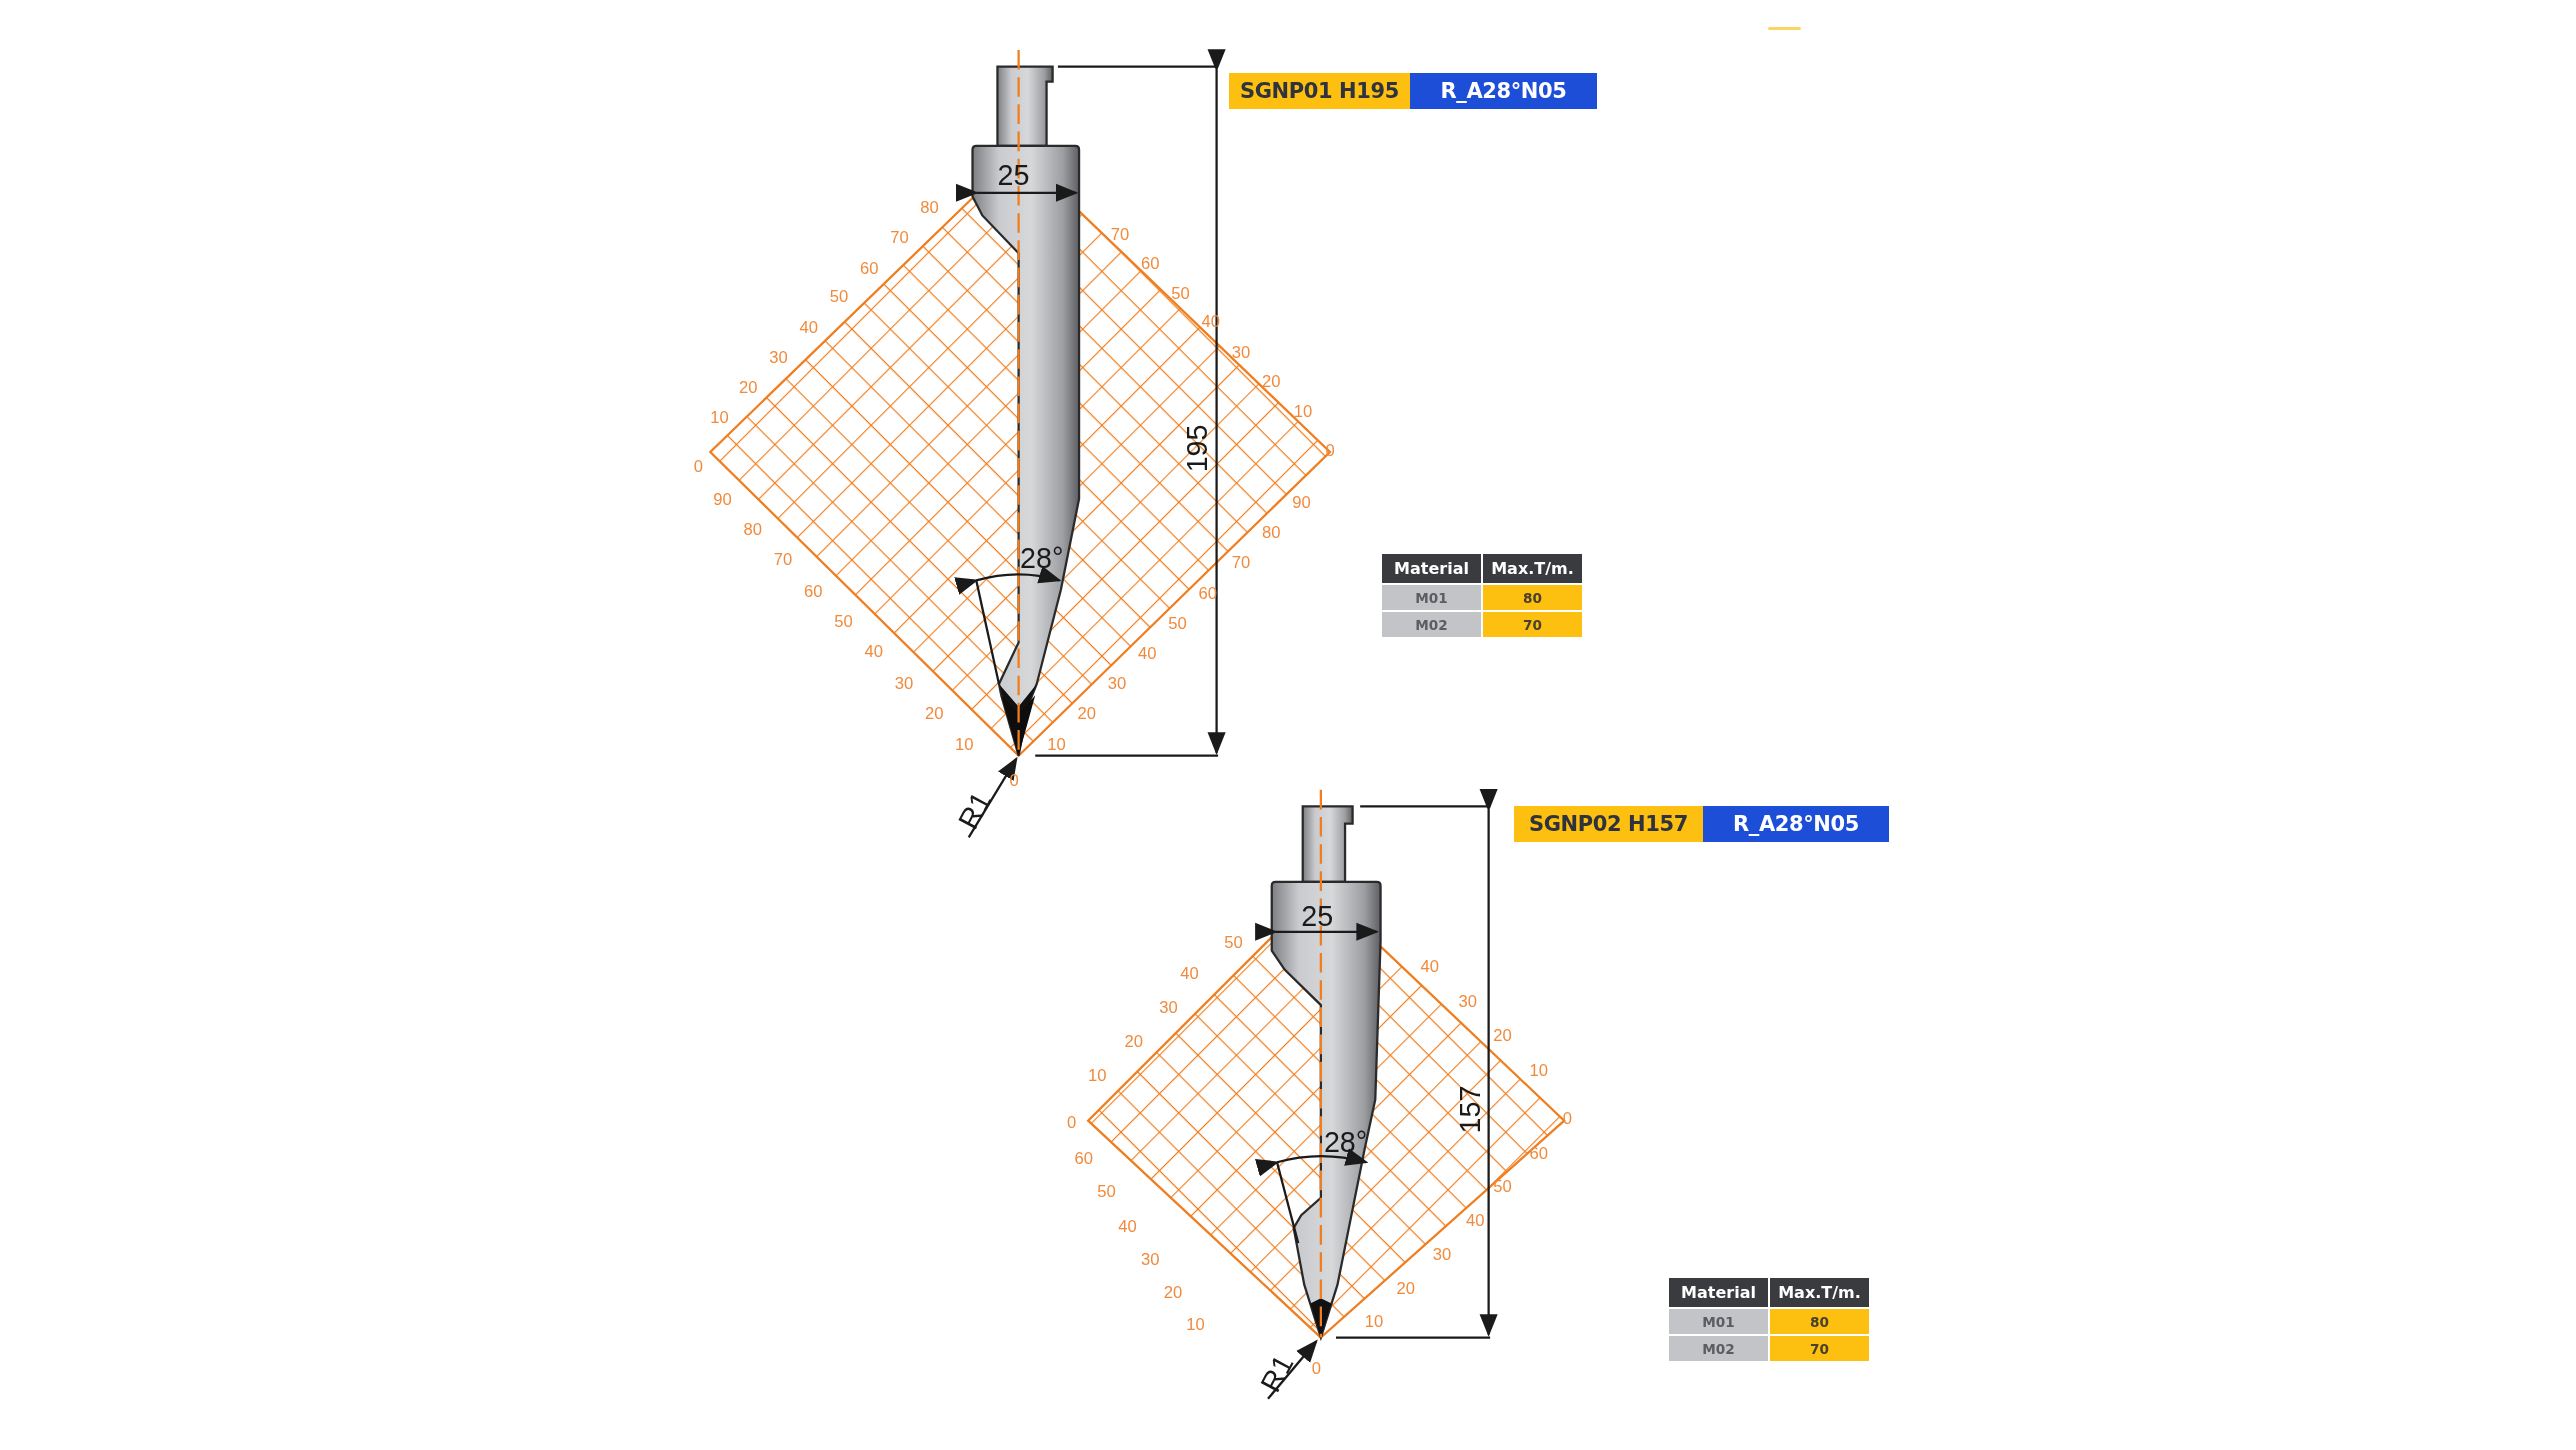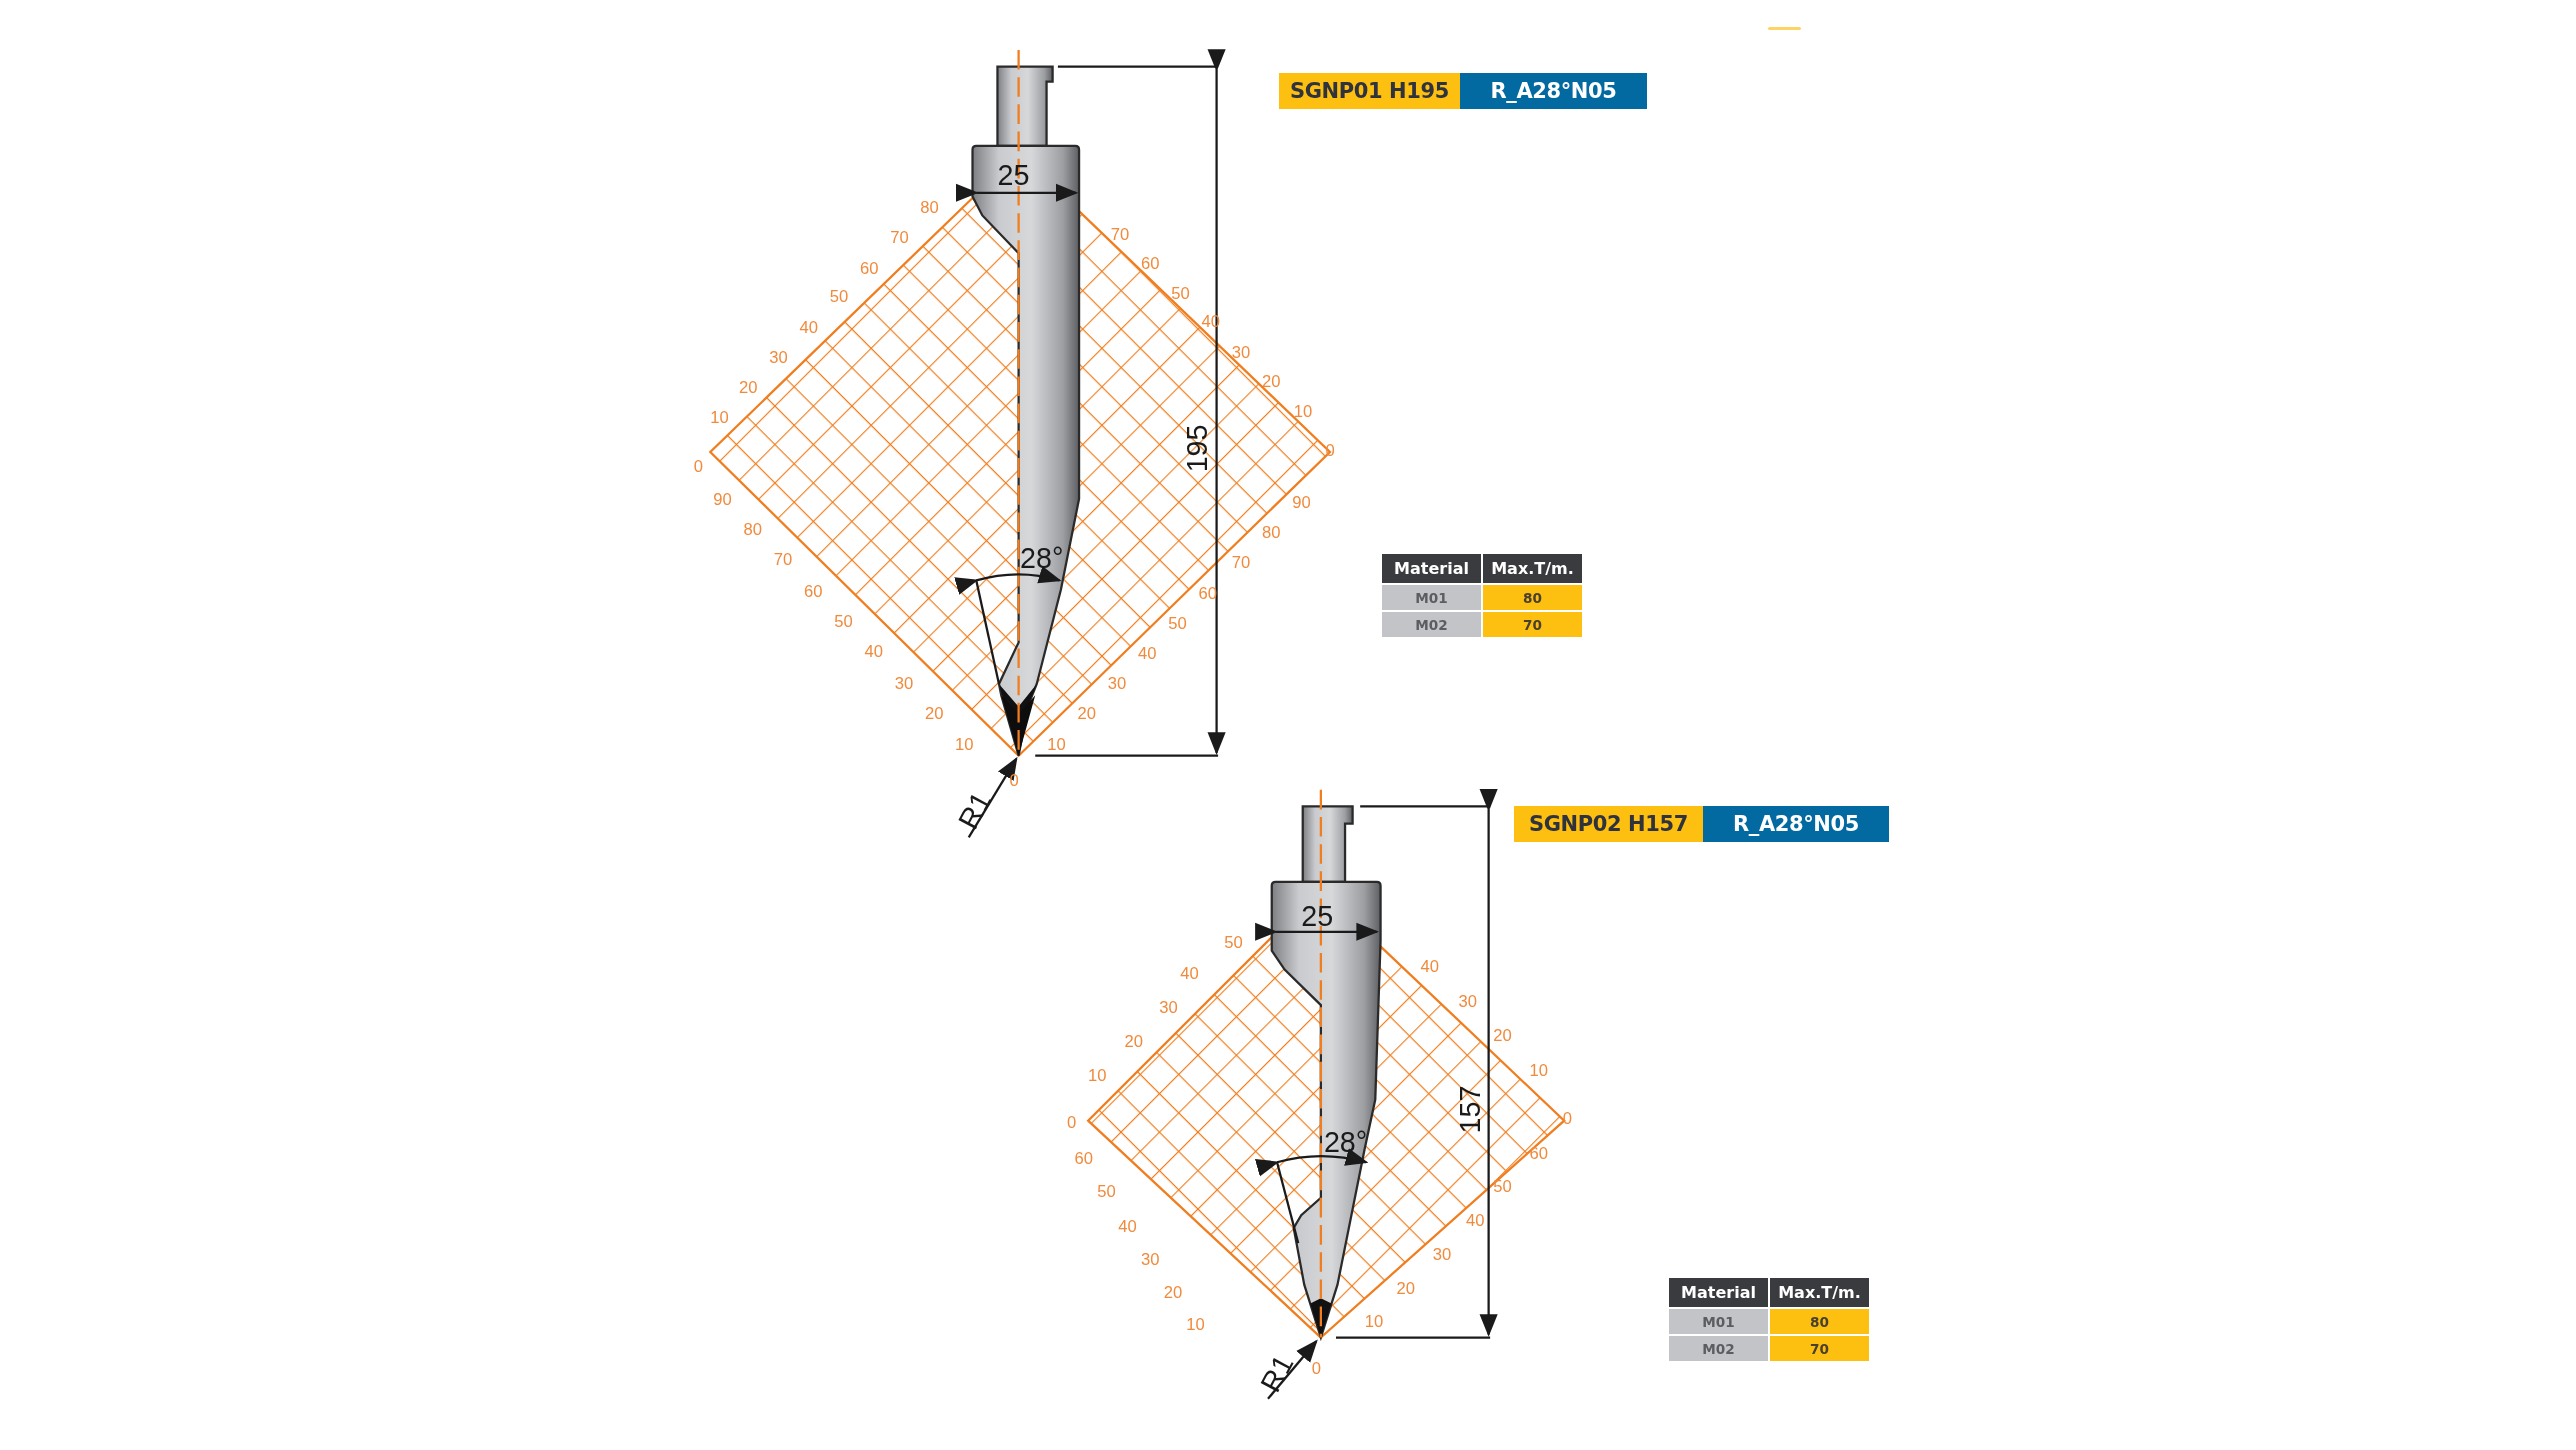--- a/index.html
+++ b/index.html
@@ -1,20 +1,20 @@
 <!DOCTYPE html>
 <html style="font-size:12px"><head>
 <meta charset="utf-8">
 <style>
   html, body { margin:0; padding:0; background:#ffffff; }
   body { width:2576px; height:1451px; position:relative; overflow:hidden; font-family:"DejaVu Sans", sans-serif; }
   svg.drawing { position:absolute; left:0; top:0; }
   .label-box { position:absolute; display:flex; height:36px; font-family:"DejaVu Sans", sans-serif; font-weight:bold; font-size:21px; letter-spacing:-0.4px; }
   .label-box .code { background:#fdbf10; color:#2f333d; display:flex; align-items:center; justify-content:center; }
-  .label-box .spec { background:#0369a1; color:#ffffff; display:flex; align-items:center; justify-content:center; }
+  .label-box .spec { background:#1d4ed8; color:#ffffff; display:flex; align-items:center; justify-content:center; }
   .mtable { position:absolute; border-collapse:separate; border-spacing:2.3px; font-family:"DejaVu Sans", sans-serif; }
   .mtable th { background:#3a3b3f; color:#ffffff; font-size:16px; font-weight:bold; height:29px; padding:0 4.5px;margin-top:21px; }
   .mtable td { font-size:13.6px; text-align:center; height:23px; font-weight:bold;margin-left:45px; }
   .mtable td.mat { background:#c3c4c8; color:#5c5d62; width:97px; }
   .mtable td.val { background:#fdbf10; color:#4a4030; width:97px; }
   .deco-mark { position:absolute; left:1768px; top:27px; width:33px; height:3px; background:#fdc93a; border-radius:1.5px; opacity:0.8; }
   .num { font-family:"Liberation Sans", sans-serif; fill:#f08a3c; font-size:22px; }
   .dim { font-family:"Liberation Sans", sans-serif; fill:#1a1a1a; font-size:38px; }
 </style>
 </head>
@@ -157,21 +157,21 @@
     <text class="num" x="2024" y="1534">60</text>
     <text class="num" x="1976" y="1578">50</text>
     <text class="num" x="1940" y="1622">40</text>
     <text class="num" x="1896" y="1668">30</text>
     <text class="num" x="1848" y="1712">20</text>
     <text class="num" x="1806" y="1756">10</text>
     <text class="num" x="1736" y="1818">0</text>
   </g>
 </svg>
 
-<div class="label-box" style="left:1279px; top:73px;border-radius:10px;">
+<div class="label-box" style="left:1229px; top:73px;border-radius:10px;">
   <div class="code" style="width:181px;">SGNP01 H195</div>
   <div class="spec" style="width:187px;">R_A28°N05</div>
 </div>
 
 <div class="label-box" style="left:1514px; top:806px;">
   <div class="code" style="width:189px;">SGNP02 H157</div>
   <div class="spec" style="width:186px;">R_A28°N05</div>
 </div>
 
 <table class="mtable" style="left:1380px; top:552px;">

